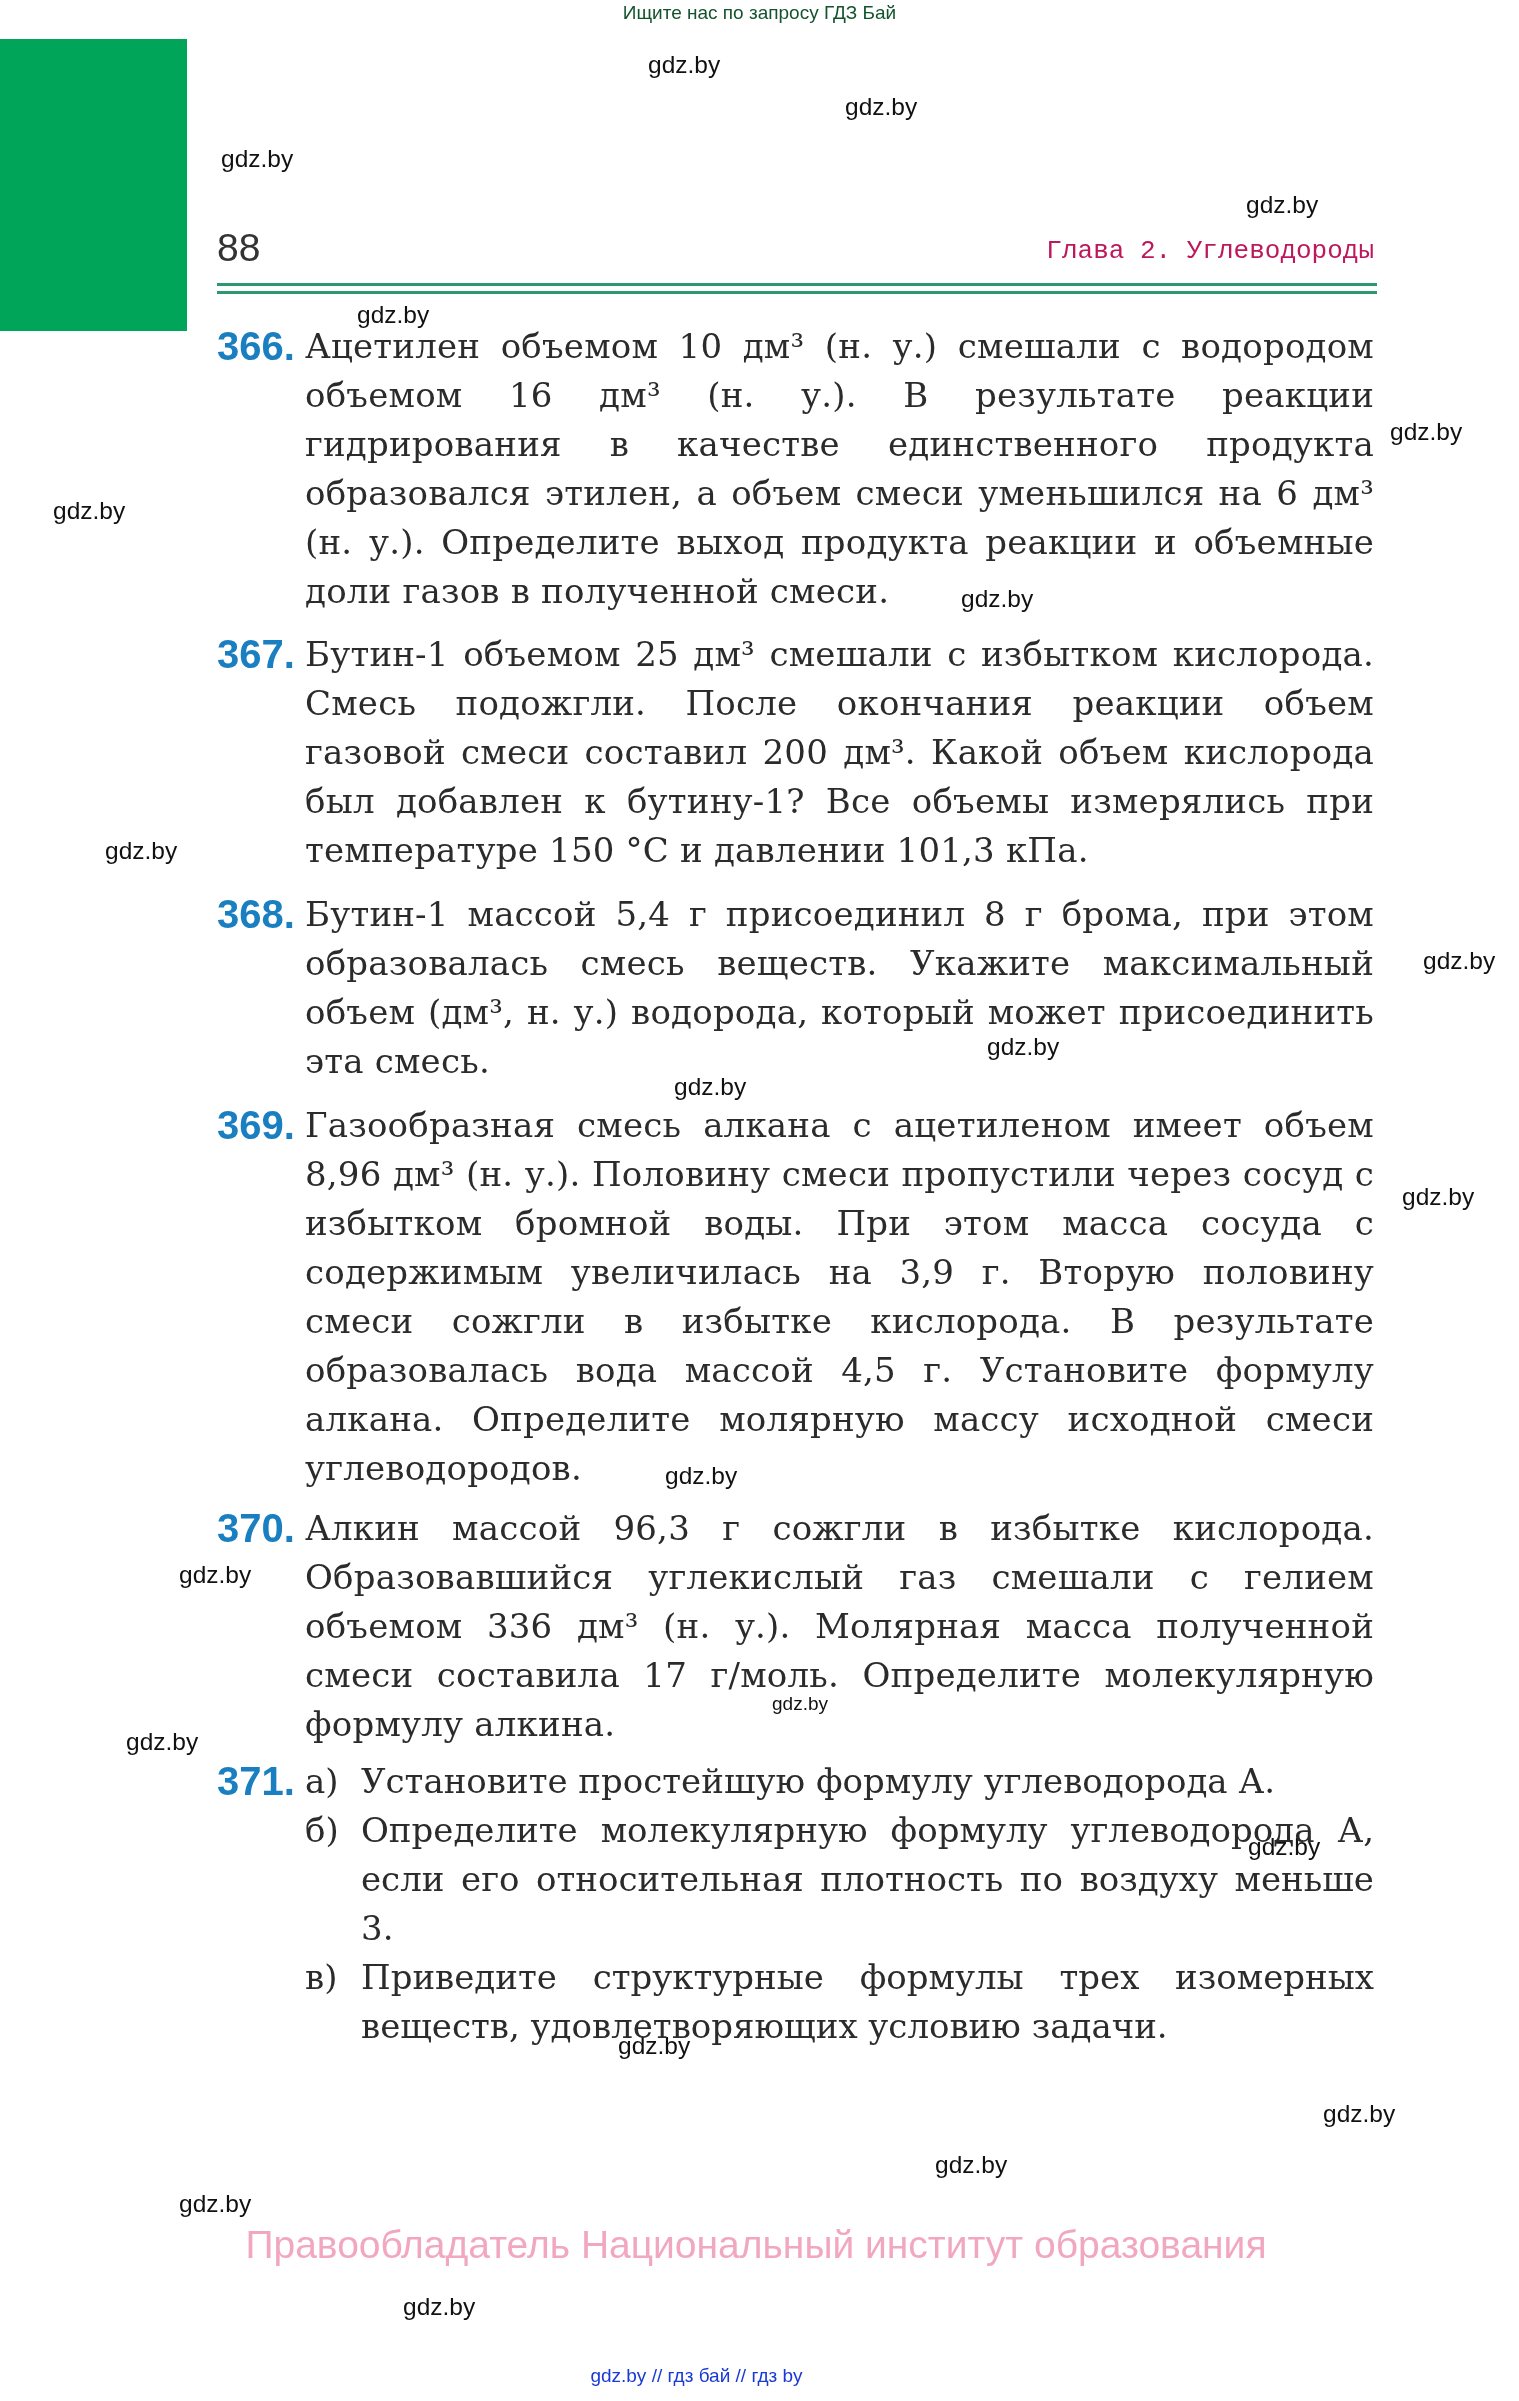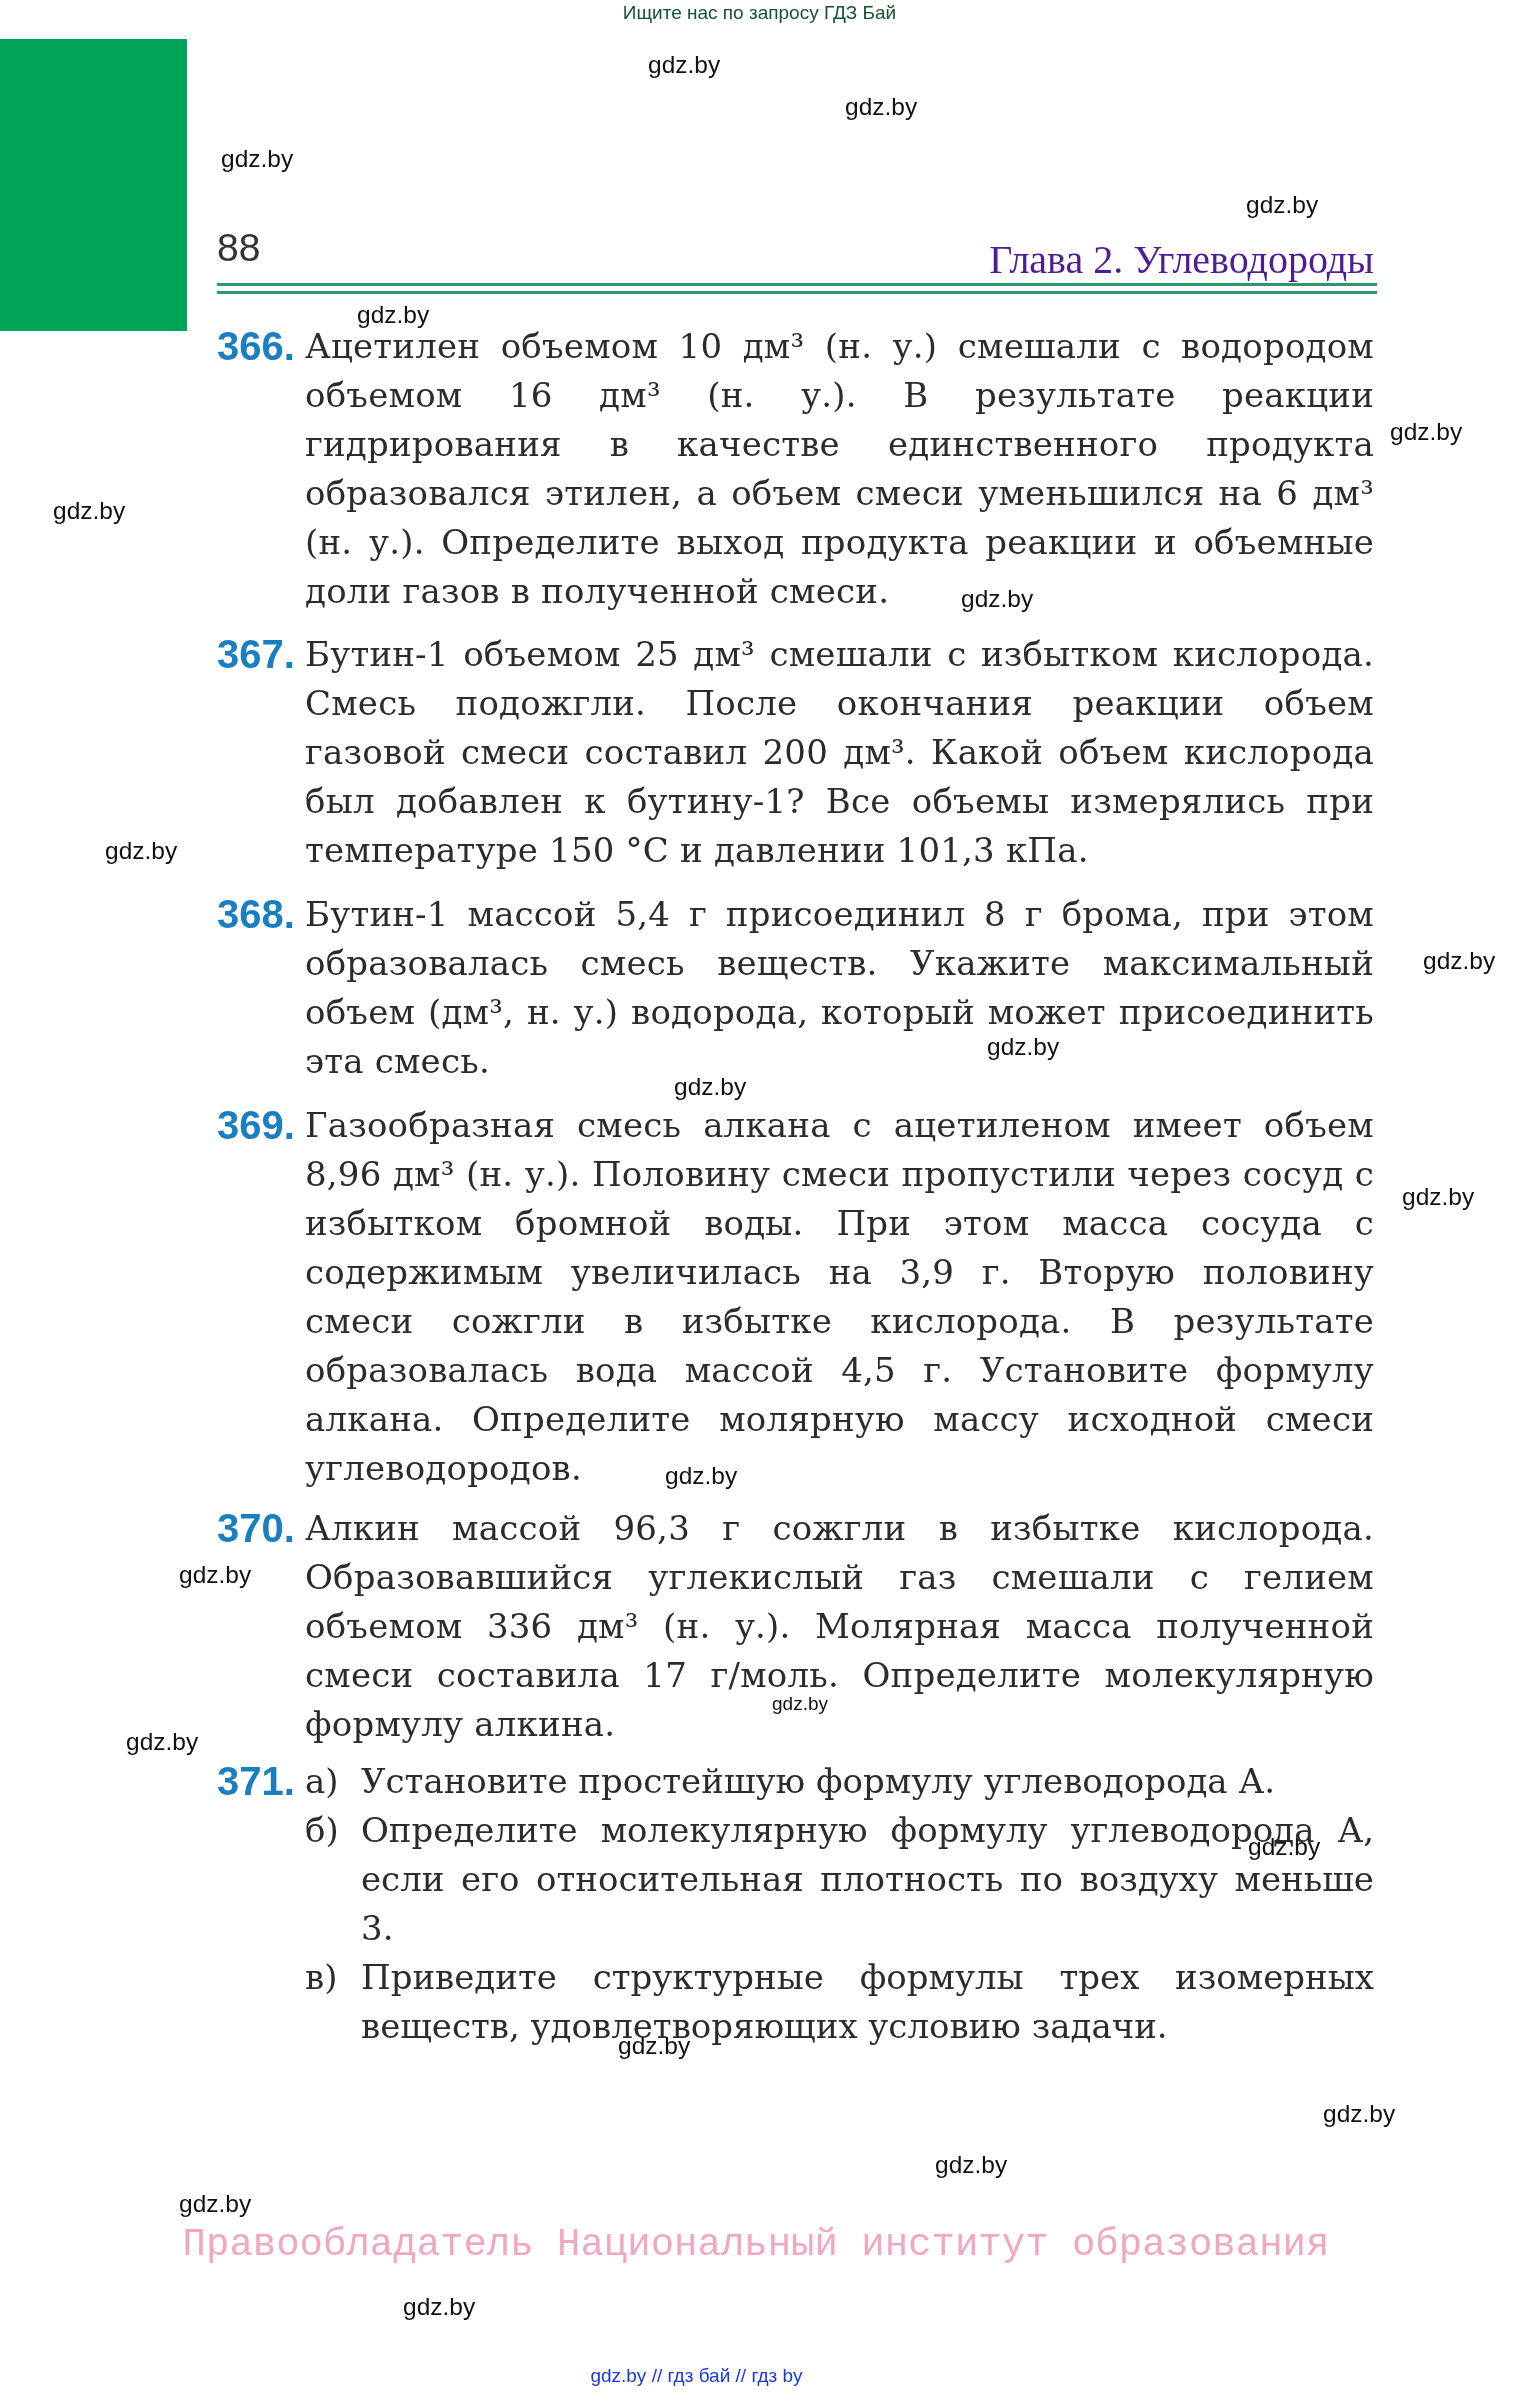--- a/index.html
+++ b/index.html
@@ -4,32 +4,32 @@
 <style>
   html, body { margin:0; padding:0; }
   body { width:1519px; height:2401px; position:relative; background:#ffffff; overflow:hidden;
          font-family:"DejaVu Serif", serif; color:#2b2b2b; }
   .banner { position:absolute; top:1.8px; left:0; width:1519px; text-align:center;
             font-family:"Liberation Sans", sans-serif; font-size:19px; color:#14532d; }
   .green-block { position:absolute; left:0; top:39px; width:187px; height:292px; background:#00a55a; }
   .wm { position:absolute; font-family:"Liberation Sans", sans-serif; font-size:24.5px; color:#111; white-space:nowrap; }
   .wm.small { font-size:19px; }
   .page-num { position:absolute; left:217px; top:226px; font-family:"Liberation Sans", sans-serif; font-size:39px; color:#333; }
-  .chapter { position:absolute; right:145px; top:236px; font-family:Liberation Serif, serif; font-size:40px; color:#4c1d95; }
+  .chapter { position:absolute; right:145px; top:236px; font-family:Liberation Mono, monospace; font-size:26px; color:#be185d; }
   .rule { position:absolute; left:217px; width:1160px; height:2.6px; background:#2a9a6e; }
   .problem { position:absolute; left:217px; width:1157px; }
   .pnum { position:absolute; left:0; top:0; font-family:"Liberation Sans", sans-serif; font-weight:bold;
           color:#1a7fc1; font-size:40px; line-height:49px; }
   .ptext { margin-left:88px; font-size:34px; line-height:49px; text-align:justify; text-align-last:left;
            letter-spacing:0.2px; }
   .sub { display:flex; font-size:34px; line-height:49px; margin-left:88px; }
   .sub .lbl { width:56px; flex:none; }
   .sub .txt { flex:1; text-align:justify; text-align-last:left; }
   .copyright { position:absolute; top:2223px; left:0; width:1512px; text-align:center;
-               font-family:Liberation Mono, monospace; font-size:39px; color:#f2a7c0; }
+               font-family:Liberation Sans, sans-serif; font-size:39px; color:#f2a7c0; }
   .footer { position:absolute; top:2365px; left:0; width:1393px; text-align:center;
             font-family:"Liberation Sans", sans-serif; font-size:19px; color:#1a3ad6; }
 </style>
 </head>
 <body>
 
 <div class="banner">Ищите нас по запросу ГДЗ Бай</div>
 <div class="green-block"></div>
 
 <span class="wm" style="left:648px;top:51px">gdz.by</span>

